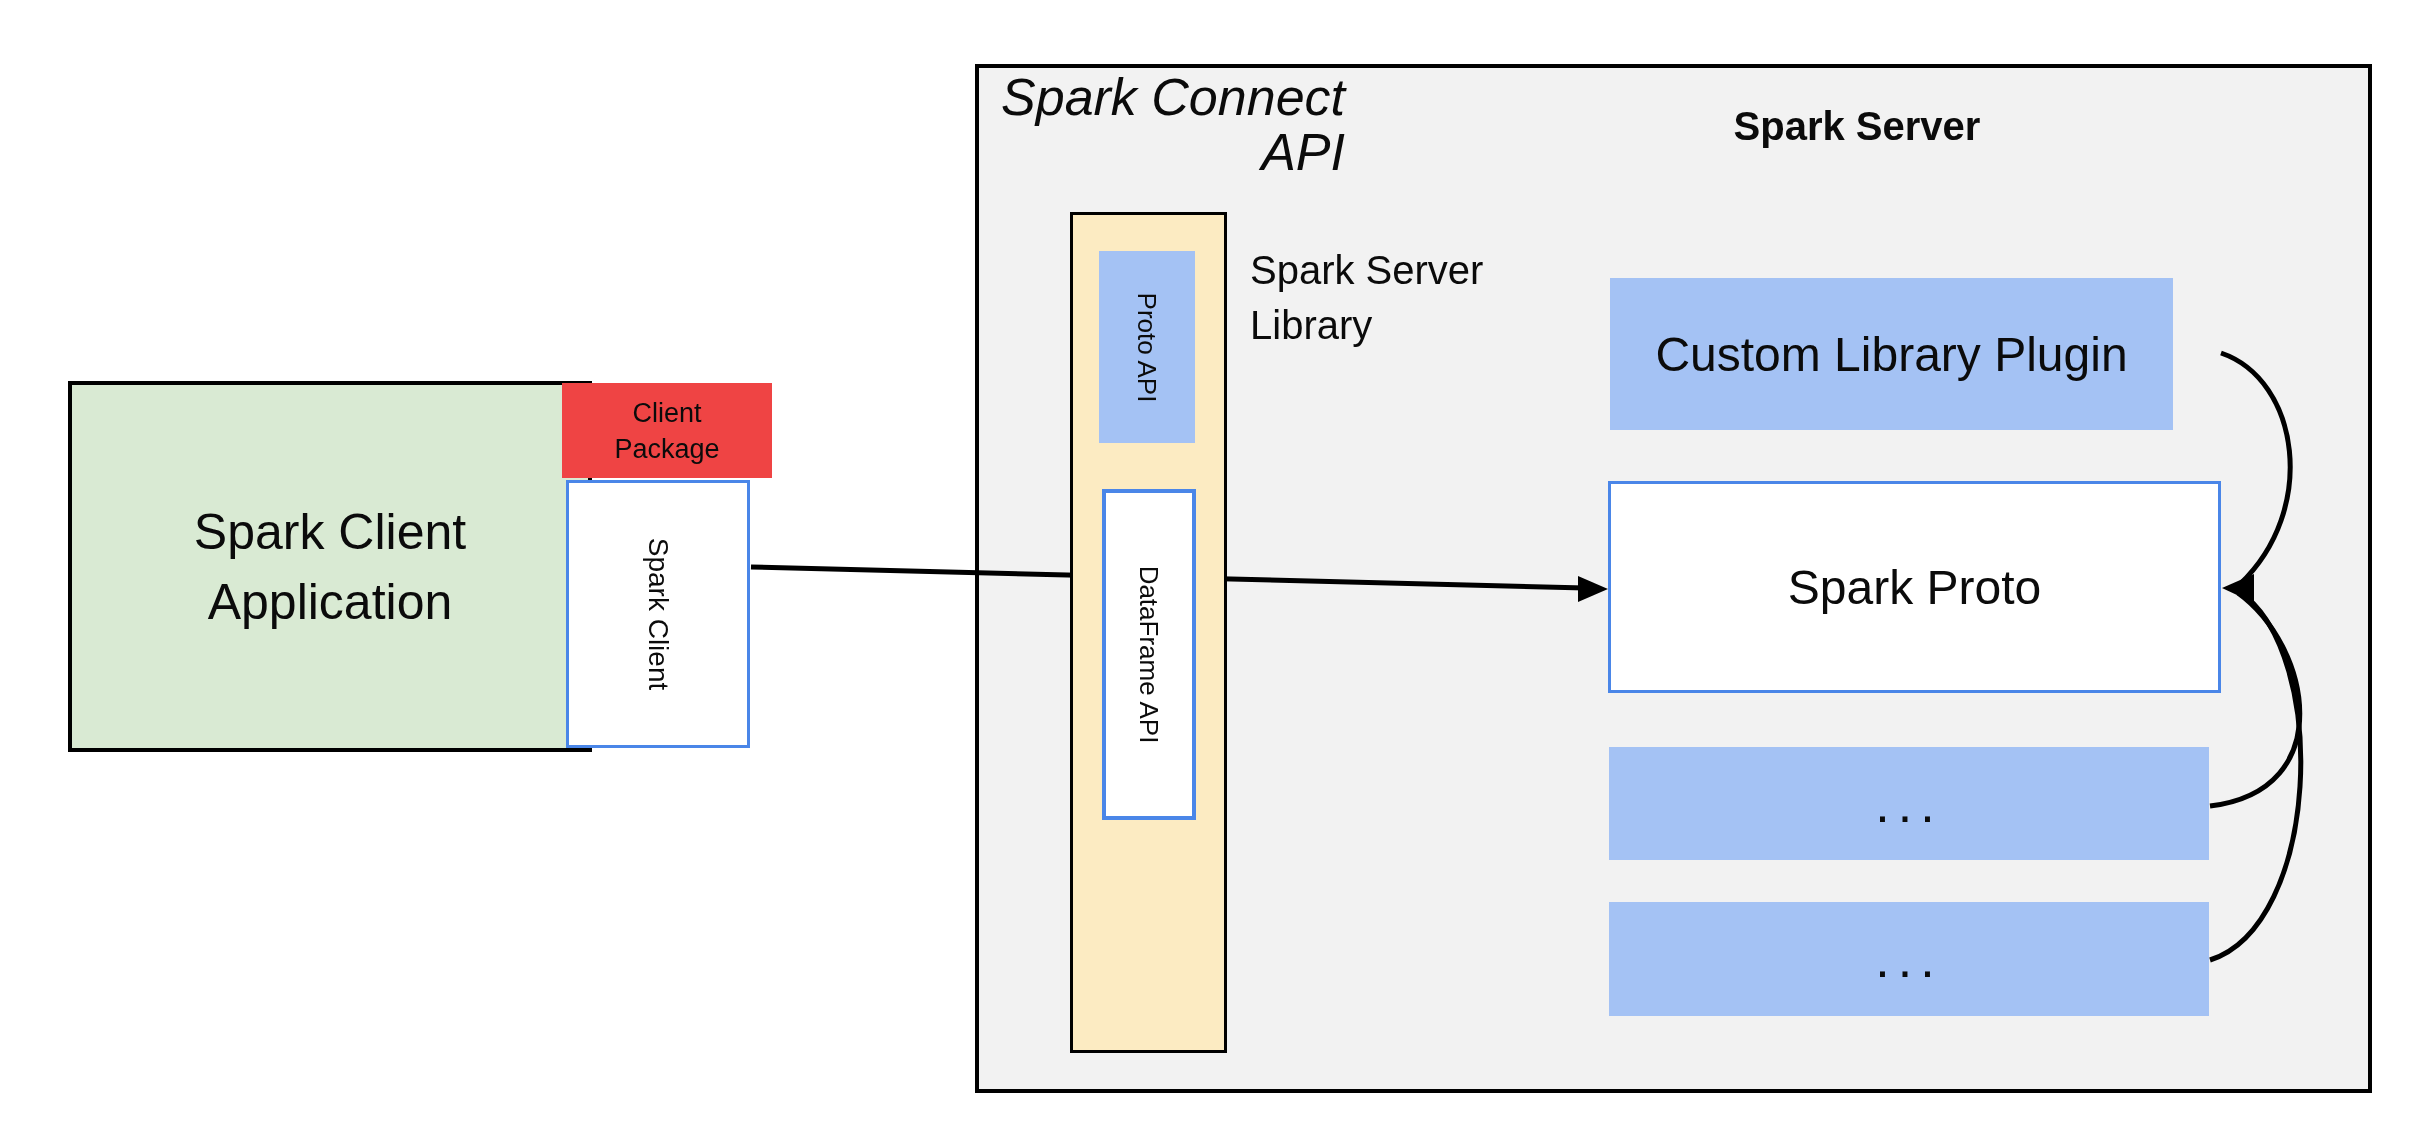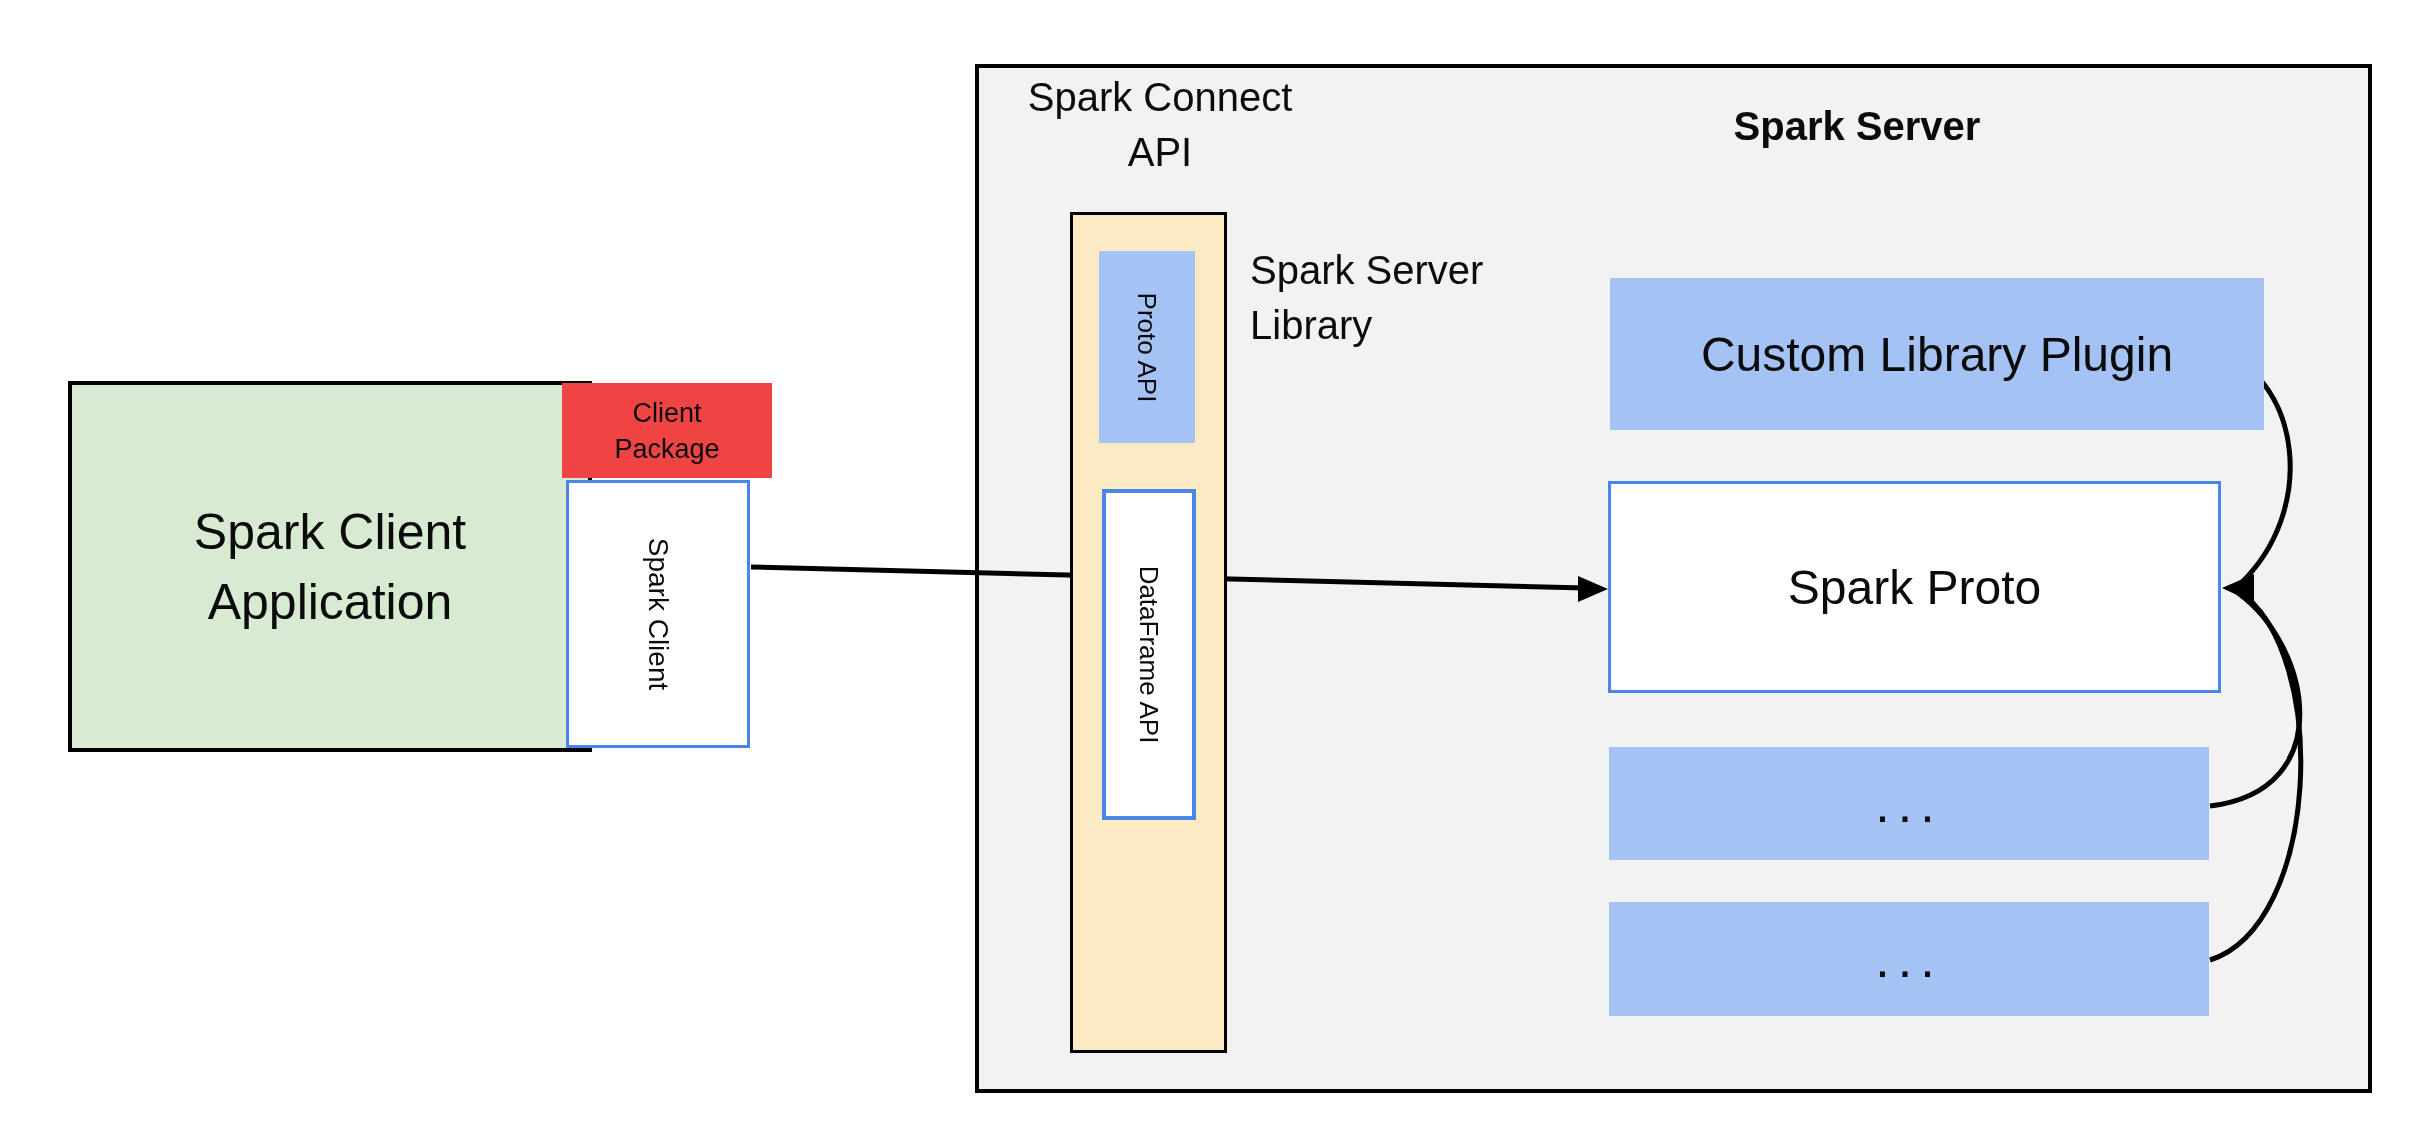--- a/index.html
+++ b/index.html
@@ -46,22 +46,23 @@
 
   
   #gray-box {
     left: 975px; top: 64px; width: 1397px; height: 1029px;
     background: #f2f2f2;
     border: 4px solid #000000;
   }
 
   #connect-api-label {
     left: 975px; top: 70px; width: 370px;
-    font-size: 40px; line-height: 55px;
-    text-align: center;
+    font-size: 52px; line-height: 55px;
+    text-align: right;
+    font-style: italic;
   }
 
   
   #yellow-box {
     left: 1070px; top: 212px; width: 157px; height: 841px;
     background: #fcebc2;
     border: 3px solid #000000;
   }
   #proto-api {
     left: 1099px; top: 251px; width: 96px; height: 192px;
@@ -83,21 +84,21 @@
 
   #server-title {
     left: 1657px; top: 100px; width: 400px;
     font-size: 40px; line-height: 52px;
     font-weight: bold;
     text-align: center;
   }
 
   
   #custom-plugin {
-    left: 1610px; top: 278px; width: 654px; height: 152px;
+    left: 1610px; top: 278px; width: 563px; height: 152px;
     background: #a4c2f4;
     font-size: 48px;
   }
   #spark-core {
     left: 1608px; top: 481px; width: 613px; height: 212px;
     background: #ffffff;
     border: 3px solid #4a86e8;
     font-size: 48px;
   }
   .dots-box {

